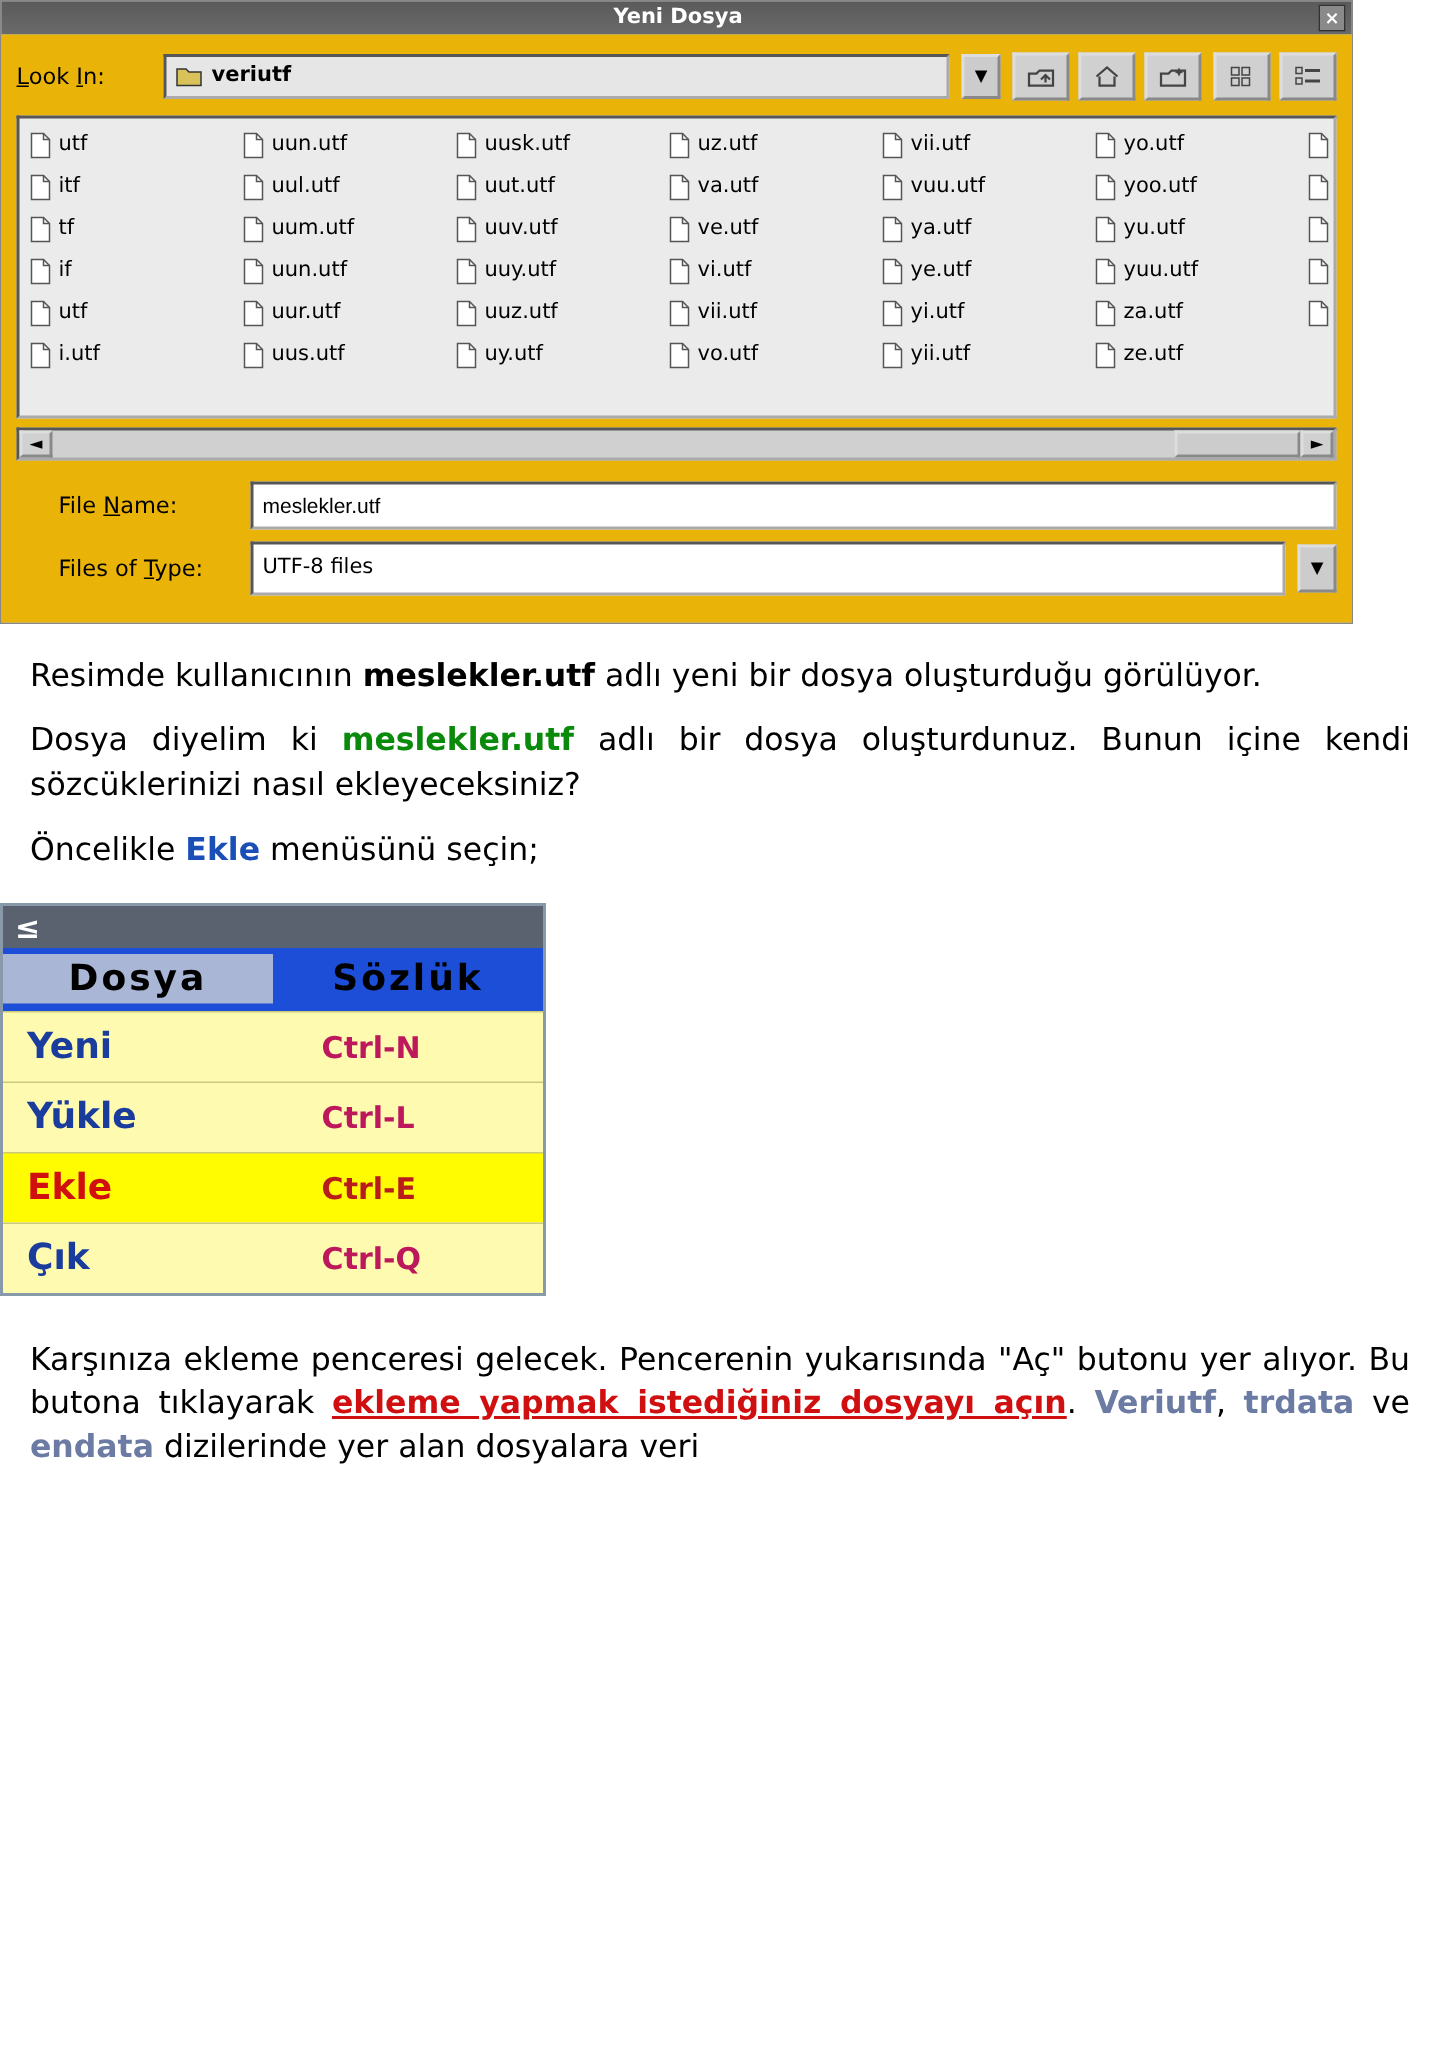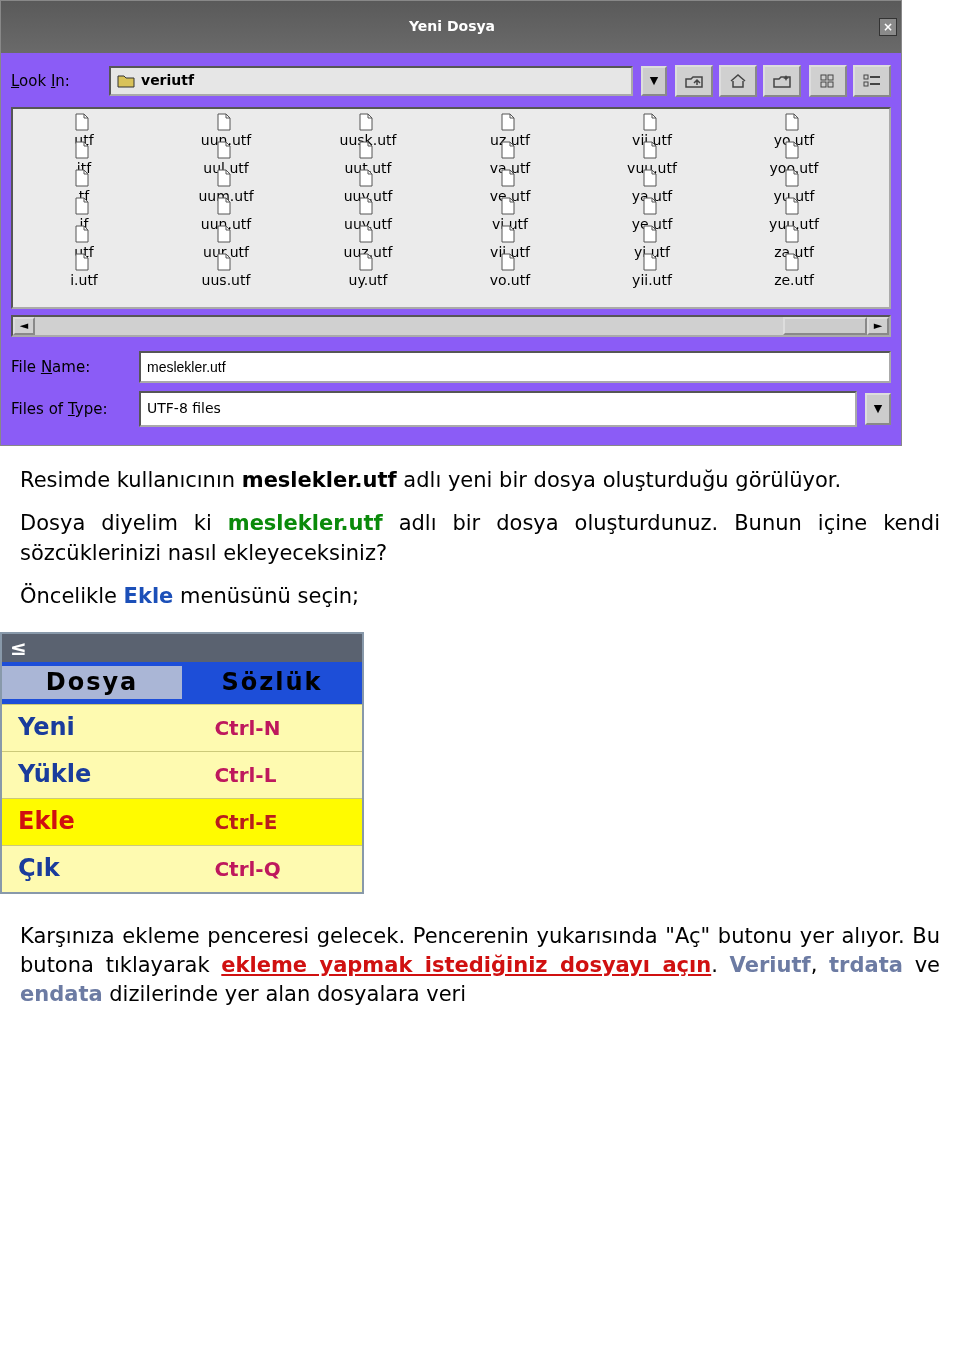--- a/index.html
+++ b/index.html
@@ -16,35 +16,35 @@
     border: 1px solid #888;
     background: #d6d6d6;
     margin: 0 0 20px 0;
   }
   .title-bar {
     background: linear-gradient(#5a5a5a,#6a6a6a);
     color: #fff;
     display: flex;
     align-items: center;
     height: 22px;
-    padding: 15px 4px;
+    padding: 0 4px;
     font-size: 14px;
     font-weight: bold;
   }
   .title-bar .tb-left { width: 20px; }
   .title-bar .tb-title { flex: 1; text-align: center; }
   .title-bar .tb-close {
     width: 16px; height: 16px;
     border: 1px solid #333;
     background: #8a8a8a;
     display:flex;align-items:center;justify-content:center;
     font-size:12px;font-weight:bold;
   }
   .dialog-body {
-    background: #8b5cf6;
+    background: #eab308;
     padding: 12px 10px 10px 10px;
   }
   .lookin-row {
     display:flex;align-items:center;gap:8px;margin-bottom:10px;
   }
   .lookin-row .field-label {
     font-size:15px;width:90px;
   }
   .underline { text-decoration: underline; }
   .combo {
@@ -73,31 +73,31 @@
     height:190px;
     overflow:hidden;
   }
   .file-columns {
     display:flex;flex-direction:column;flex-wrap:wrap;
     height:180px;
     gap:0 12px;
     align-content:flex-start;
   }
   .file-item {
-    display:flex;align-items:center;height:28px;width:130px;font-size:14px;flex-direction:column;
+    display:flex;align-items:center;height:28px;width:130px;font-size:14px;
   }
   .file-item .file-icon {width:16px;height:18px;margin-right:4px;}
   .hscroll {
     display:flex;height:18px;background:#d0d0d0;border:2px inset #aaa;margin-top:6px;
   }
   .hscroll .arrow {width:18px;display:flex;align-items:center;justify-content:center;border:2px outset #ddd;font-size:11px;}
   .hscroll .track{flex:1;}
   .hscroll .thumb{width:80px;border:2px outset #ddd;background:#ccc;}
   .bottom-grid{margin-top:14px;}
-  .form-row{display:flex;align-items:center;gap:8px;margin-bottom:8px;}
+  .form-row{display:flex;align-items:center;gap:8px;margin-bottom:8px;margin-left:28px;}
   .form-label{width:120px;font-size:15px;}
   .text-input{
     flex:1;height:24px;border:2px inset #aaa;background:#fff;padding:2px 6px;font-size:14px;
   }
   .type-combo{
     flex:1;height:24px;border:2px inset #aaa;background:#fff;display:flex;align-items:center;padding:4px 6px;font-size:14px;
   }
   .type-combo-arrow{width:22px;height:28px;border:2px outset #ddd;background:#ccc;display:flex;align-items:center;justify-content:center;font-size:11px;}
   
   .body-text {

